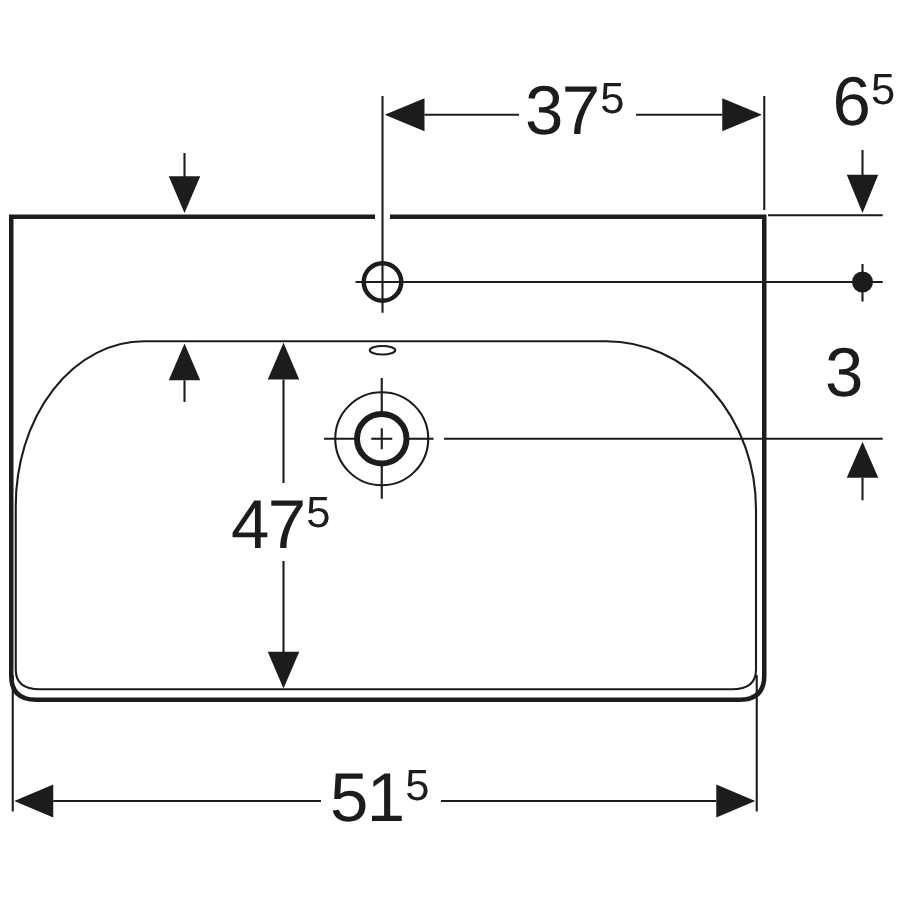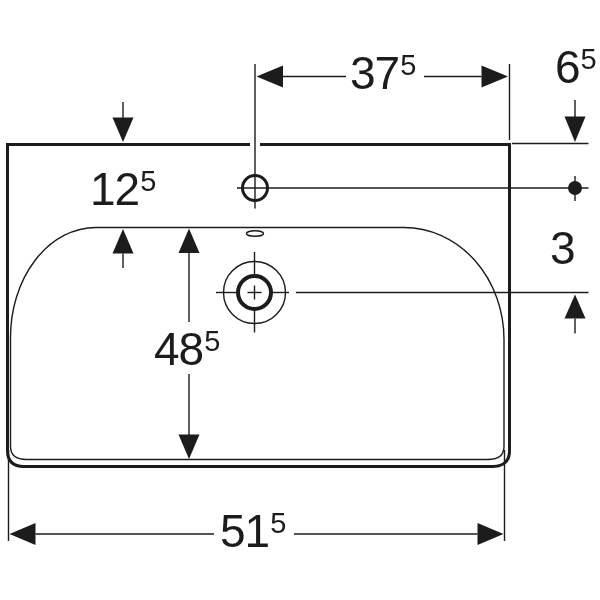--- a/index.html
+++ b/index.html
@@ -98,29 +98,26 @@
   </svg>
 
   <div class="dim-label" style="left:350px;top:50px;">
     <span>37</span><span class="sup">5</span>
   </div>
 
   <div class="dim-label" style="left:555px;top:44px;">
     <span>6</span><span class="sup">5</span>
   </div>
 
-  <div class="dim-label" style="left:90px;top:166px;">
-    <span>12</span><span class="sup">5</span>
-  </div>
 
   <div class="dim-label" style="left:550px;top:225px;">
     <span>3</span><span class="sup"></span>
   </div>
 
   <div class="dim-label" style="left:154px;top:326px;">
-    <span>48</span><span class="sup">5</span>
+    <span>47</span><span class="sup">5</span>
   </div>
 
   <div class="dim-label" style="left:220px;top:508px;">
     <span>51</span><span class="sup">5</span>
   </div>
 
 </div>
 
 </body></html>

